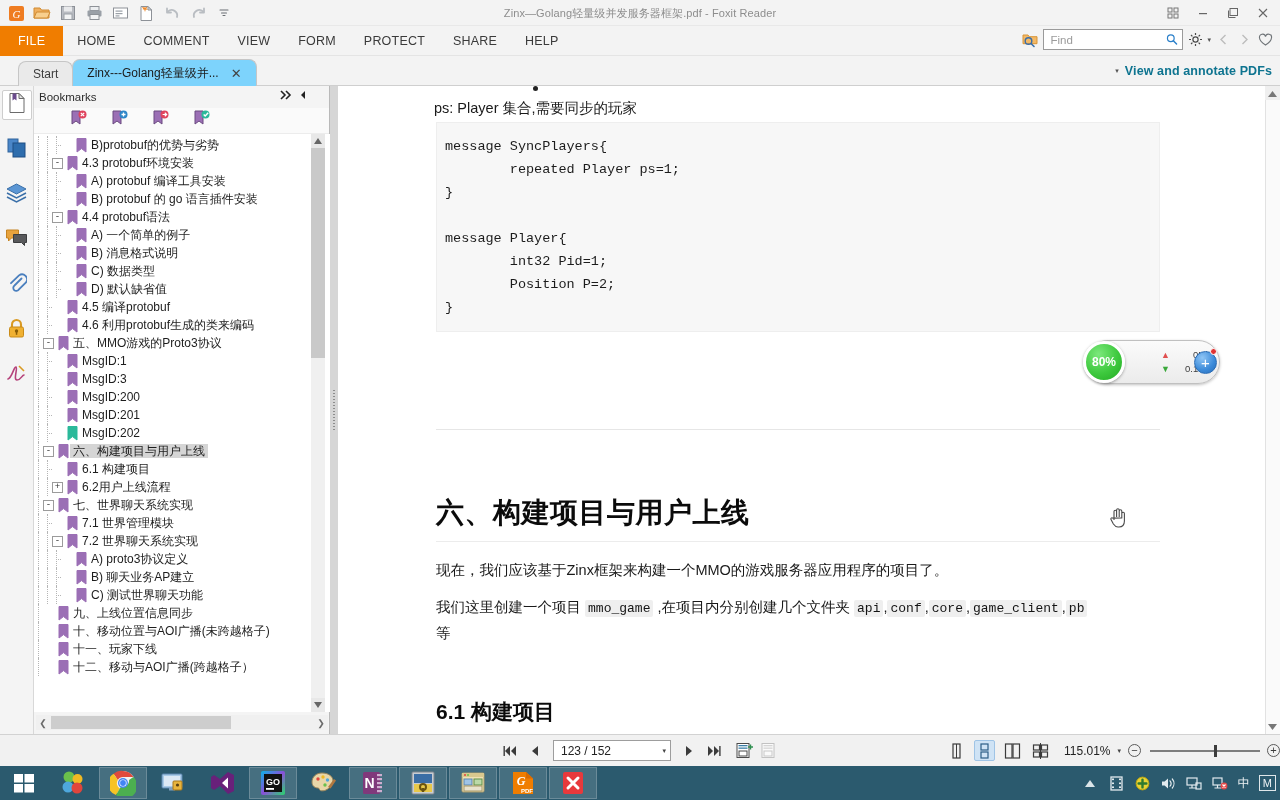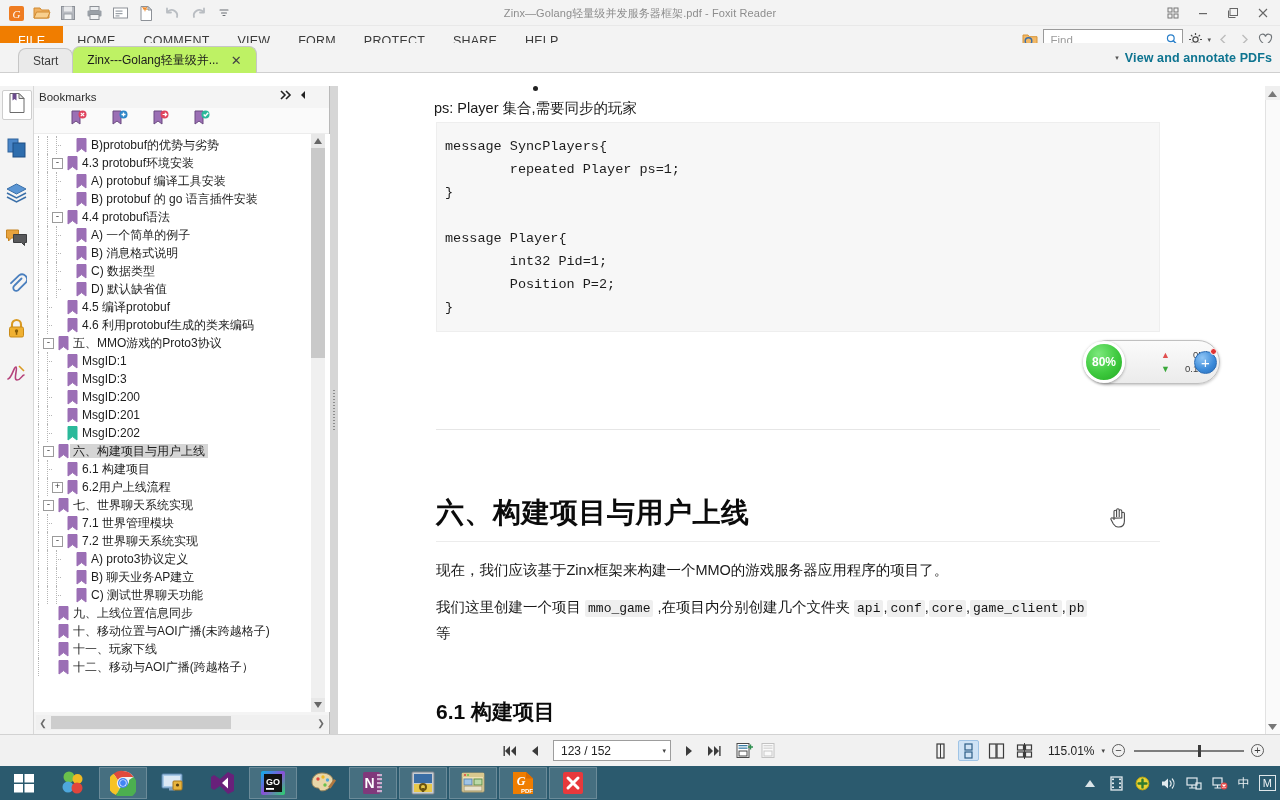--- a/index.html
+++ b/index.html
@@ -60,31 +60,31 @@
   }
   .find-box input {
     border: 0; outline: 0; width: 118px; height: 17px; font-size: 11.5px;
     color: #333; font-family: "Liberation Sans", sans-serif; background: transparent;
   }
   .find-box input::placeholder { color: #9b9b9b; }
   .ico-sq { width: 18px; height: 19px; display: flex; align-items: center; justify-content: center; }
   .caret-dn { font-size: 7px; color: #555; }
 
   .ribbon-strip {
-    position: absolute; top: 43px; left: 0; width: 1280px; height: 30px;
+    position: absolute; top: 56px; left: 0; width: 1280px; height: 30px;
     background: #f3f3f3; border-bottom: 1px solid #cfcfcf;
   }
   .tabs { position: absolute; left: 18px; top: 0; display: flex; align-items: flex-end; height: 30px; }
   .doc-tab {
     position: relative; height: 25px; display: flex; align-items: center;
     padding: 0 14px; font-size: 12px; color: #3c3c3c;
     background: #eaeaea; border: 1px solid #c6c6c6; border-bottom: none;
     border-radius: 8px 8px 0 0; margin-right: -1px;
   }
-  .doc-tab.active { background: #bef264; color: #1c1c1c; z-index: 2; height: 27px; }
+  .doc-tab.active { background: #7dd3fc; color: #1c1c1c; z-index: 2; height: 27px; }
   .tab-close { margin-left: 12px; font-size: 13px; color: #444; line-height: 1; }
   .ribbon-right { position: absolute; right: 4px; top: 0; height: 30px; display: flex; align-items: center; gap: 6px; }
   .promo {
     font-size: 12.5px; color: #0e7490; font-weight: bold; letter-spacing: .1px;
     padding-right: 4px;
   }
 
   
   .rail {
     position: absolute; top: 86px; left: 0; width: 34px; height: 648px;
@@ -258,21 +258,21 @@
     display: flex; align-items: center;
   }
   .sb-center { position: absolute; left: 0; right: 0; display: flex; align-items: center; justify-content: center; gap: 5px; }
   .sb-btn { width: 20px; height: 20px; display: flex; align-items: center; justify-content: center; color: #3b3b3b; font-size: 11px; }
   .sb-btn.dis { color: #b8b8b8; }
   .pagebox {
     width: 118px; height: 21px; background: #fff; border: 1px solid #9d9d9d;
     display: flex; align-items: center; justify-content: space-between;
     padding: 0 4px 0 7px; font-size: 12px; color: #222; margin: 0 3px;
   }
-  .sb-right { position: absolute; right: 16px; display: flex; align-items: center; gap: 7px; }
+  .sb-right { position: absolute; right: 0; display: flex; align-items: center; gap: 7px; }
   .vmode { width: 21px; height: 21px; display:flex; align-items:center; justify-content:center; border-radius:2px; }
   .vmode.active { background: #cfe3f5; border: 1px solid #9fc4e6; }
   .zoomval { font-size: 12px; color: #222; margin-left: 6px; }
   .zslider { display: flex; align-items: center; gap: 0; margin-left: 2px; }
   .ztrack { width: 110px; height: 2px; background: #7d7d7d; position: relative; }
   .zthumb { position: absolute; left: 64px; top: -5px; width: 3px; height: 12px; background: #3c3c3c; }
   .circ { width: 13px; height: 13px; border: 1px solid #5a5a5a; border-radius: 50%; display:flex; align-items:center; justify-content:center; font-size: 11px; color: #3a3a3a; line-height: 1; }
 
   
   .taskbar {

